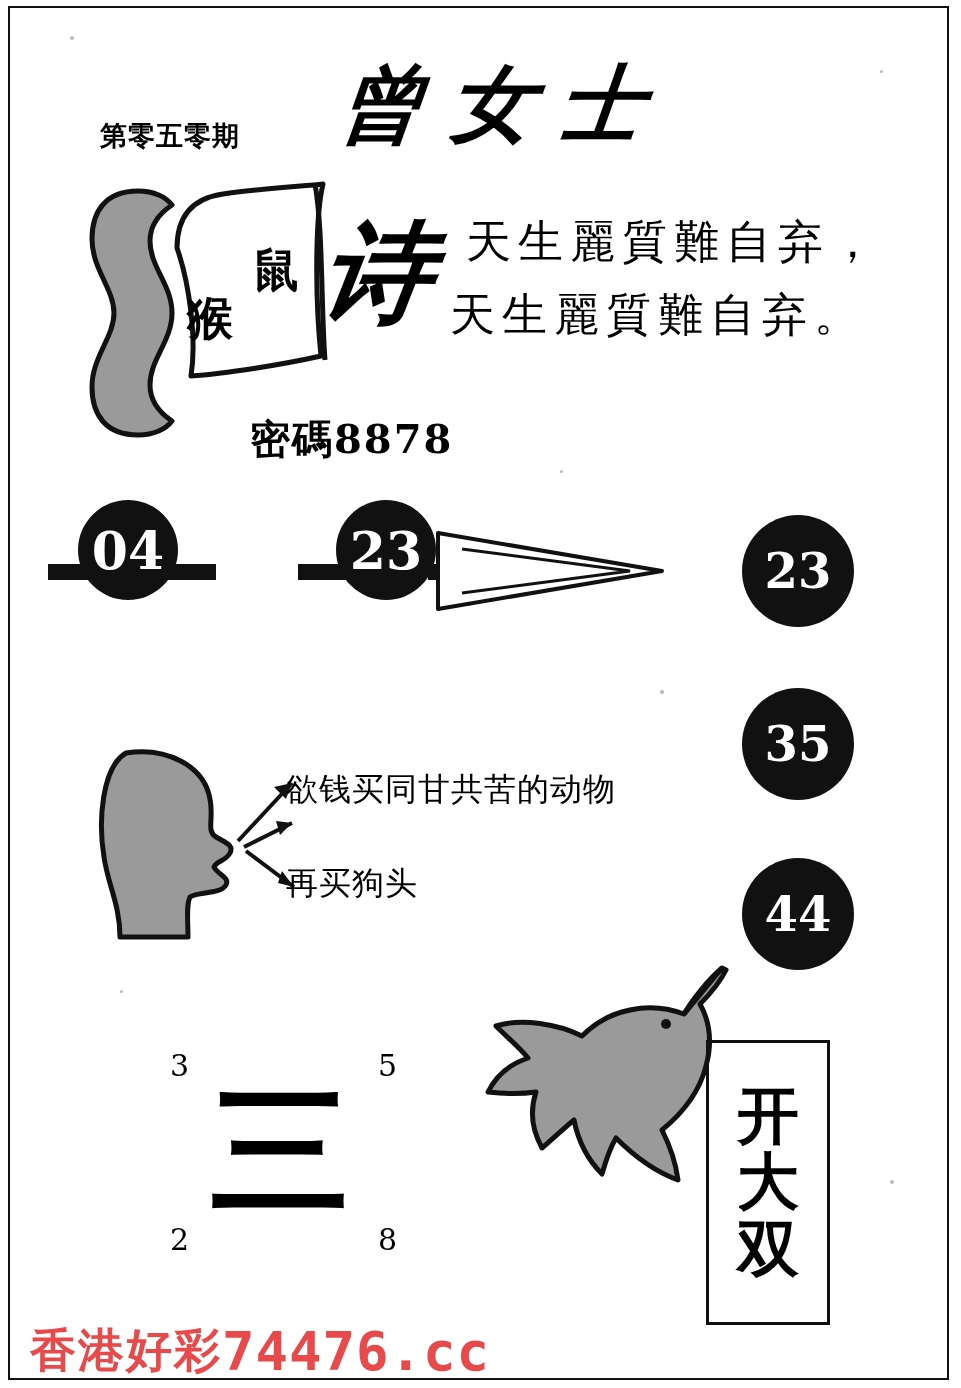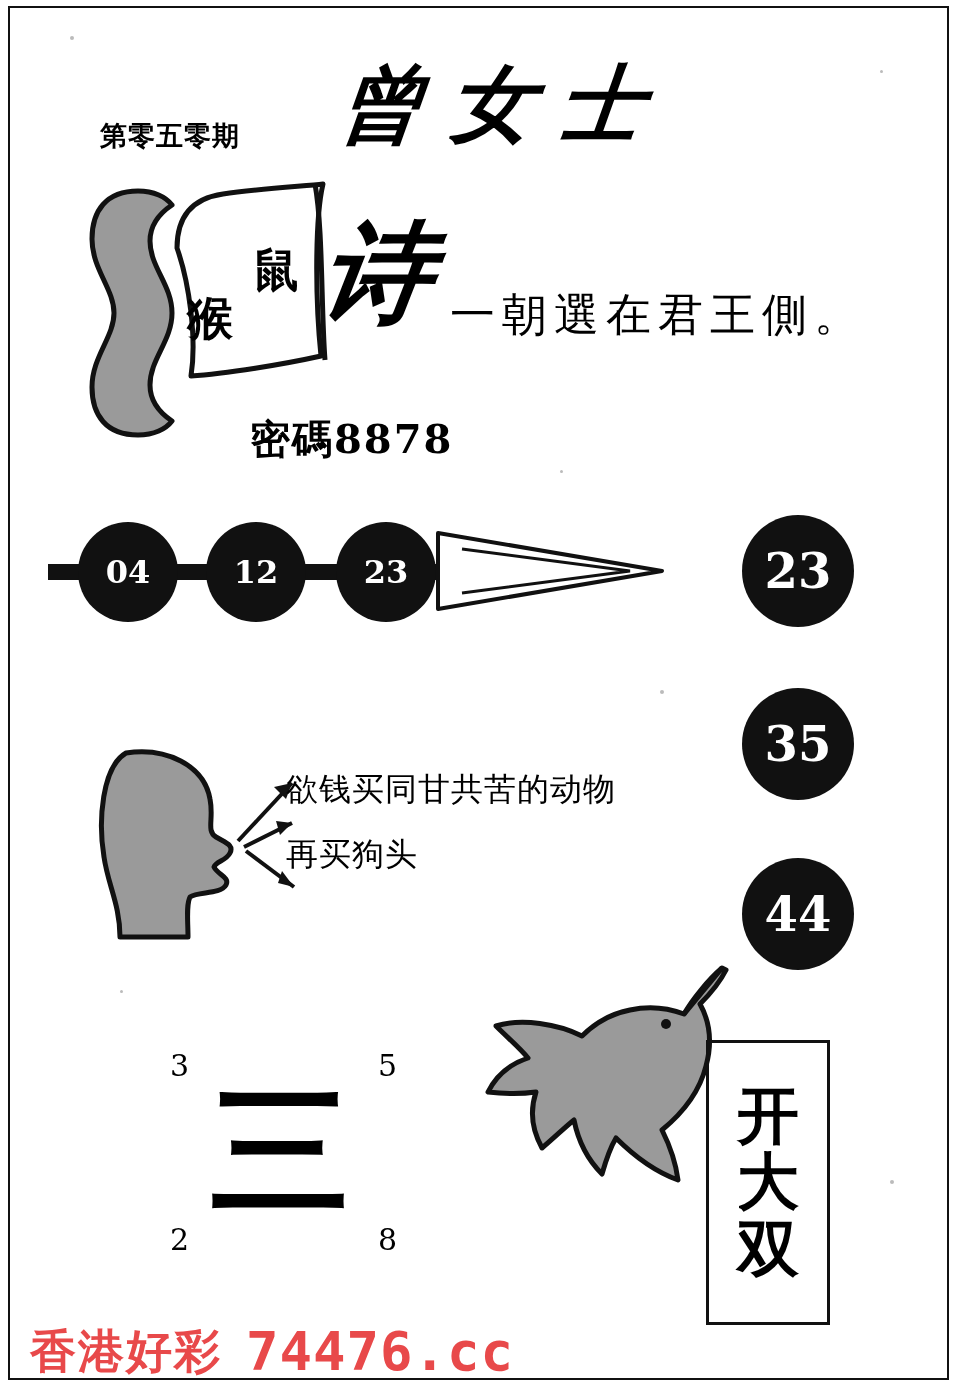--- a/index.html
+++ b/index.html
@@ -120,21 +120,21 @@
     position: absolute;
     border-radius: 50%;
     background: #111;
     color: #fff;
     font-family: "DejaVu Serif", serif;
     font-weight: 700;
     display: flex;
     align-items: center;
     justify-content: center;
   }
-  .row-ball { width: 100px; height: 100px; font-size: 32px; top: 522px; }
+  .row-ball { width: 100px; height: 100px; font-size: 52px; top: 500px; }
   .row-ball.b1 { left: 78px; }
   .row-ball.b2 { left: 206px; }
   .row-ball.b3 { left: 336px; }
 
   .connector {
     position: absolute;
     background: #111;
     height: 16px;
     top: 564px;
   }
@@ -167,21 +167,21 @@
 
   .hint-line {
     position: absolute;
     font-family: "DejaVu Serif", serif;
     font-size: 32px;
     letter-spacing: 1px;
     white-space: nowrap;
     text-align: right;
   }
   .hint-line.h1 { left: 286px; top: 768px; }
-  .hint-line.h2 { left: 286px; top: 833px; }
+  .hint-line.h2 { left: 286px; top: 862px; }
 
   .hint-arrows {
     position: absolute;
     left: 230px;
     top: 755px;
     width: 80px;
     height: 150px;
   }
 
   
@@ -235,22 +235,21 @@
     font-weight: 700;
     line-height: 1.04;
   }
 
   
   .footer {
     position: absolute;
     left: 30px;
     top: 1320px;
     display: flex;
-    align-items: center;
-    gap: 24px;
+    align-items: flex-start;
   }
   .footer-cn {
     font-family: "DejaVu Serif", serif;
     font-size: 46px;
     font-weight: 700;
     color: #e8494a;
     letter-spacing: 2px;
   }
   .footer-url {
     font-family: "DejaVu Sans Mono", monospace;
@@ -289,38 +288,38 @@
     <svg viewBox="0 0 170 205" width="170" height="205">
       <path d="M12 70 C12 36 30 20 58 16 C92 11 140 8 158 6 C150 40 150 120 156 178 C120 186 60 196 26 198 C32 160 24 104 12 70 Z" fill="#ffffff" stroke="#111" stroke-width="5" stroke-linejoin="round"></path>
       <path d="M150 6 C158 50 156 130 160 182" fill="none" stroke="#111" stroke-width="5"></path>
     </svg>
     <div class="zodiac-ch a">鼠</div>
     <div class="zodiac-ch b">猴</div>
   </div>
 
   <div class="poem-word">诗</div>
 
-  <div class="poem-line l2">一朝選在君王側。</div>
+  <div class="poem-line l1">天生麗質難自弃，</div>
+  <div class="poem-line l2">天生麗質難自弃。</div>
 
   <div class="password">密碼8878</div>
 
   <div class="connector c0"></div>
   <div class="connector c1"></div>
   <div class="connector c2"></div>
   <div class="connector c3"></div>
 
   <div class="arrowhead">
     <svg viewBox="0 0 250 112" width="250" height="112">
       <path d="M18 18 L242 56 L18 94 Z" fill="#ffffff" stroke="#111" stroke-width="4" stroke-linejoin="round"></path>
       <path d="M42 34 L210 56 L42 78" fill="none" stroke="#111" stroke-width="3"></path>
     </svg>
   </div>
 
   <div class="ball row-ball b1">04</div>
-  <div class="ball row-ball b2">12</div>
   <div class="ball row-ball b3">23</div>
 
   <div class="ball side-ball s1">23</div>
   <div class="ball side-ball s2">35</div>
   <div class="ball side-ball s3">44</div>
 
   <div class="head-profile">
     <svg viewBox="0 0 170 200" width="170" height="200">
       <path d="M36 8 C76 2 114 20 120 54 C124 74 116 86 126 92 C136 98 144 100 140 108 C136 116 126 116 124 122 C128 130 140 132 136 140 C130 150 108 146 100 152 C96 160 98 176 98 192 L30 192 C30 160 18 140 14 112 C8 76 12 22 36 8 Z" fill="#9a9a9a" stroke="#111" stroke-width="5" stroke-linejoin="round"></path>
     </svg>

